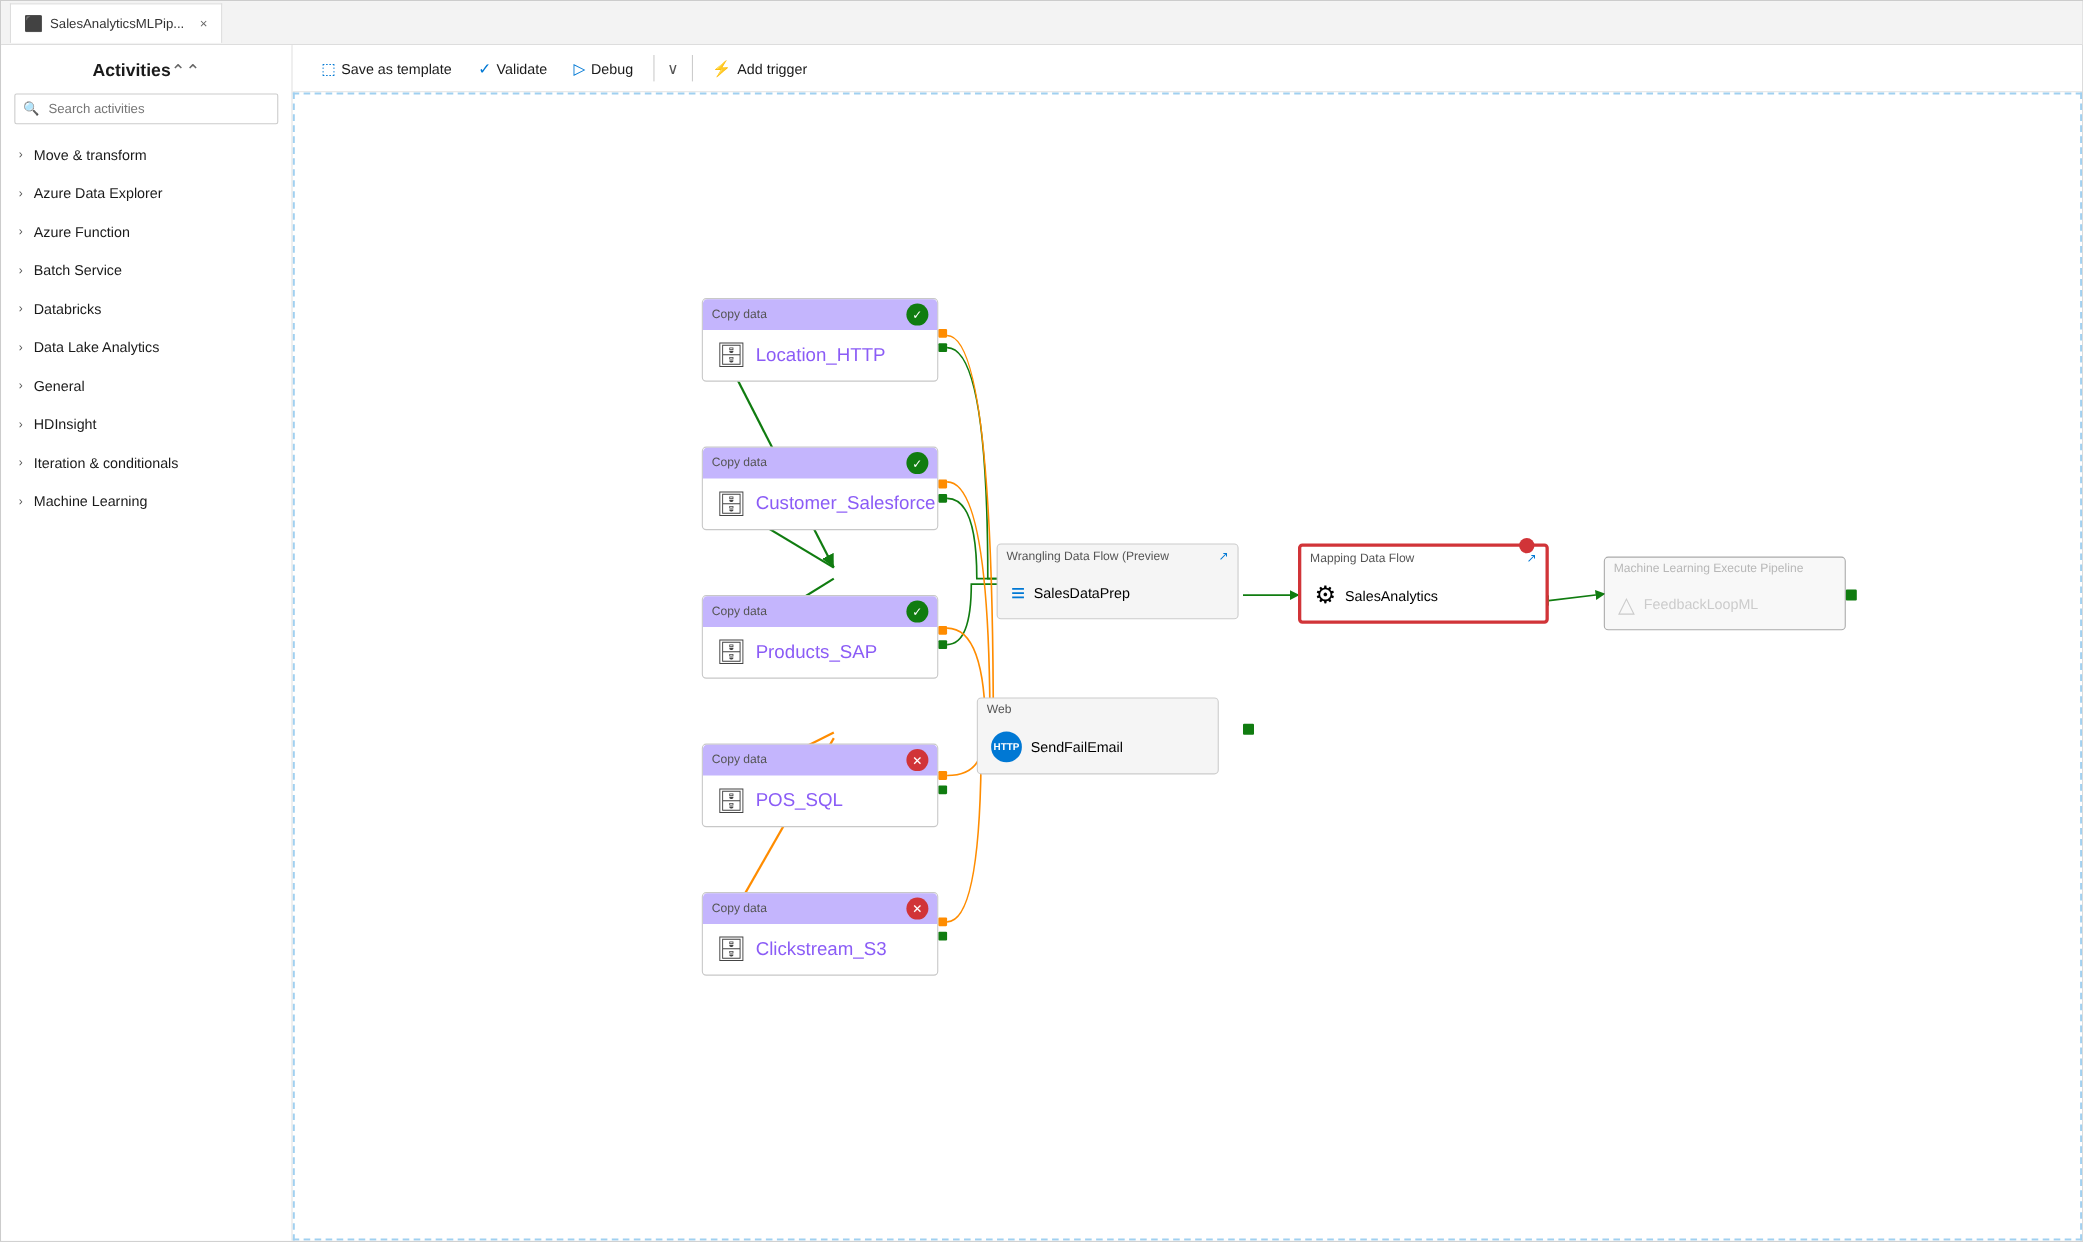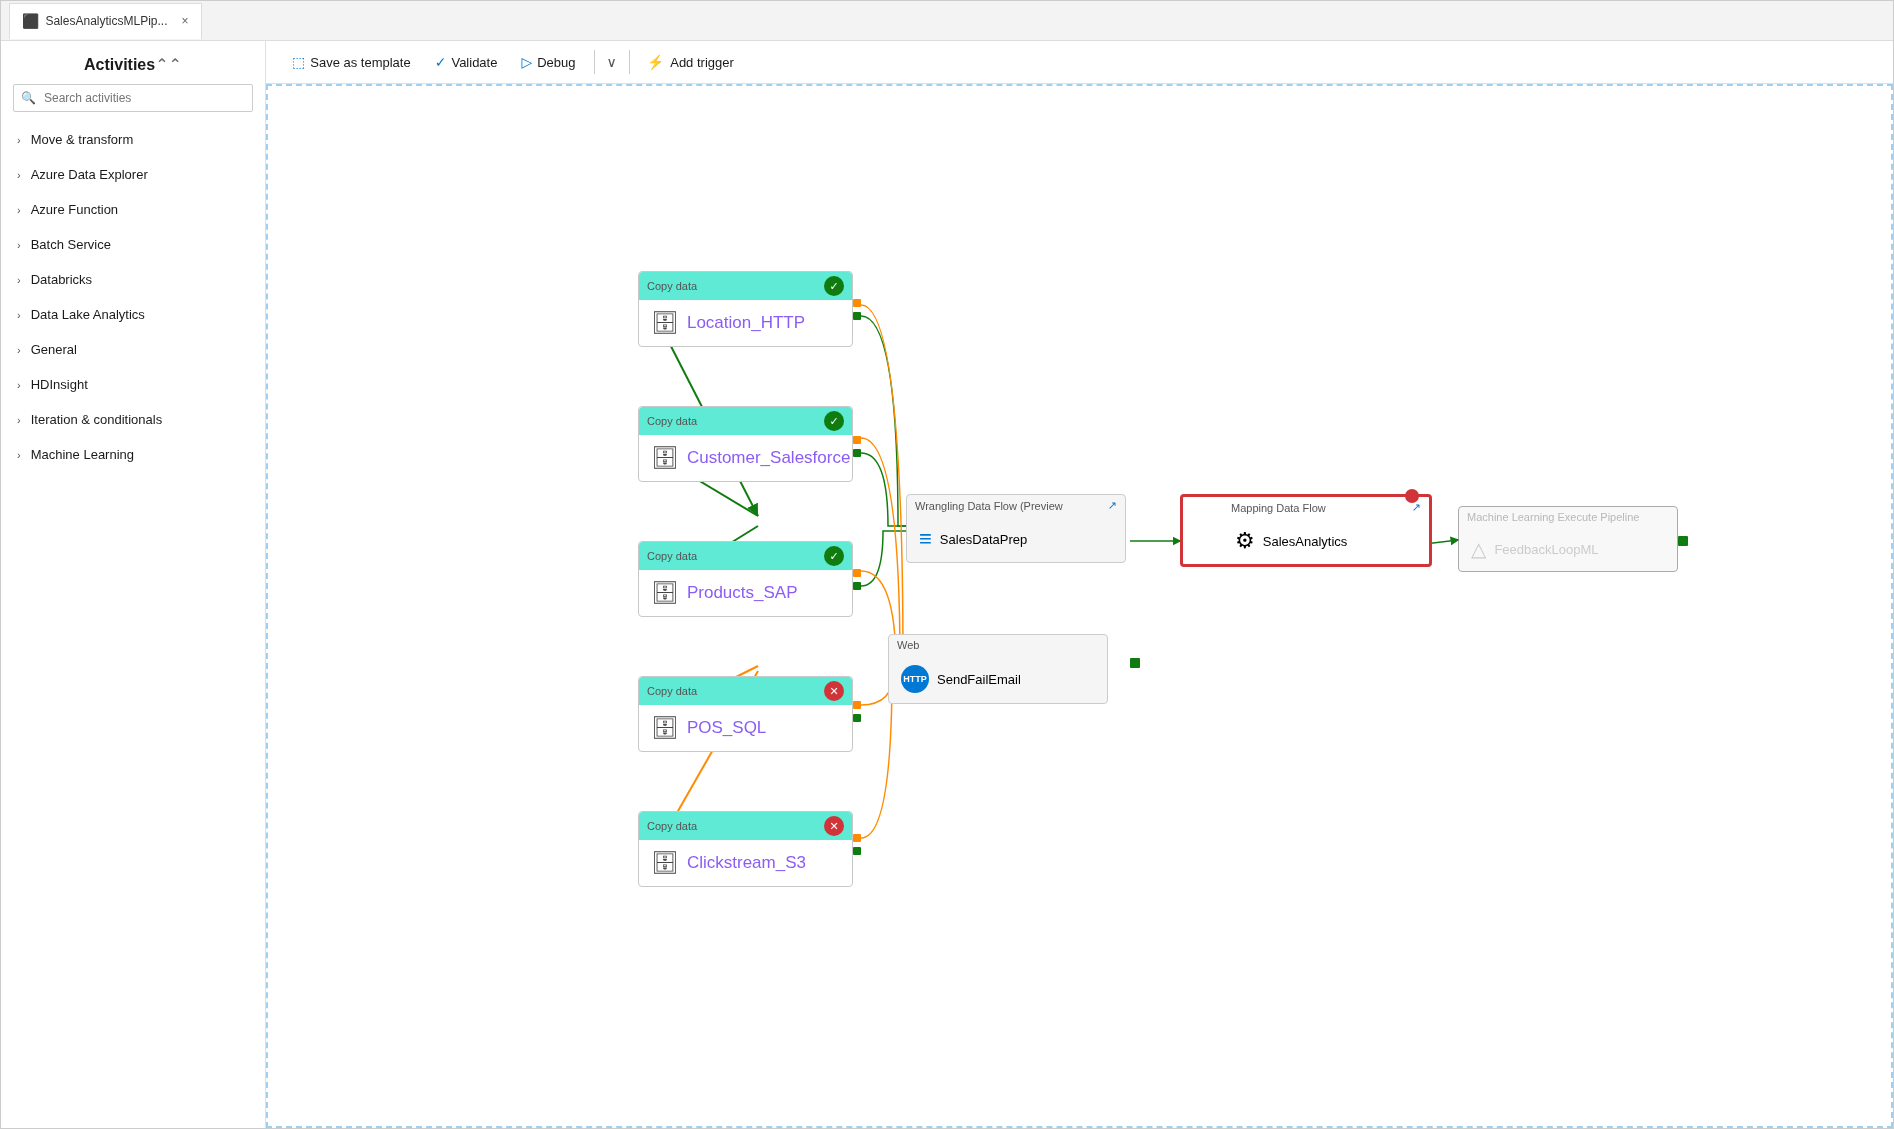--- a/index.html
+++ b/index.html
@@ -35,36 +35,36 @@
     .toolbar-separator { width: 1px; height: 24px; background: #ccc; margin: 0 4px; }
     .toolbar-dropdown { font-size: 14px; color: #555; cursor: pointer; padding: 5px 4px; }
 
     
     .canvas-area { flex: 1; overflow: hidden; position: relative; background: #fff; border: 2px dashed #a0d0f0; }
 
     
     .canvas { width: 100%; height: 100%; position: relative; overflow: hidden; }
 
     .copy-node { width: 210px; background: #fff; border: 1px solid #c8c8c8; border-radius: 4px; }
-    .copy-node-header { background: #5eead4; padding: 4px 8px; font-size: 11px; color: #555; display: flex; align-items: center; justify-content: space-between; border-radius: 4px 4px 0 0; gap: 40px; }
+    .copy-node-header { background: #c4b5fd; padding: 4px 8px; font-size: 11px; color: #555; display: flex; align-items: center; justify-content: space-between; border-radius: 4px 4px 0 0; gap: 40px; }
     .copy-node-body { display: flex; align-items: center; gap: 8px; padding: 10px 12px; }
     .copy-node-label { font-size: 17px; color: #8b5cf6; }
 
     .status-check { width: 20px; height: 20px; border-radius: 50%; background: #107c10; display: flex; align-items: center; justify-content: center; color: white; font-size: 11px; }
     .status-error { width: 20px; height: 20px; border-radius: 50%; background: #d13438; display: flex; align-items: center; justify-content: center; color: white; font-size: 11px; }
 
     .db-icon { font-size: 22px; color: #444; }
 
     
     .wrangling-node { position: absolute; width: 220px; background: #f5f5f5; border: 1px solid #ccc; border-radius: 4px; }
     .wrangling-header { padding: 4px 8px; font-size: 11px; color: #555; display: flex; align-items: center; justify-content: space-between; }
     .wrangling-body { display: flex; align-items: center; gap: 8px; padding: 10px 12px; }
 
     
-    .mapping-node { position: absolute; width: 252px; background: #fff; border: 3px solid #d13438; border-radius: 4px; padding-left: 40px; }
+    .mapping-node { position: absolute; width: 228px; background: #fff; border: 3px solid #d13438; border-radius: 4px; }
     .mapping-header { padding: 4px 8px; font-size: 11px; color: #555; display: flex; align-items: center; justify-content: space-between; }
     .mapping-body { display: flex; align-items: center; gap: 8px; padding: 10px 12px; }
     .red-dot { width: 14px; height: 14px; border-radius: 50%; background: #d13438; position: absolute; top: -8px; right: 10px; }
 
     
     .web-node { position: absolute; width: 220px; background: #f5f5f5; border: 1px solid #ccc; border-radius: 4px; }
     .web-header { padding: 4px 8px; font-size: 11px; color: #555; }
     .web-body { display: flex; align-items: center; gap: 8px; padding: 10px 12px; }
 
     

